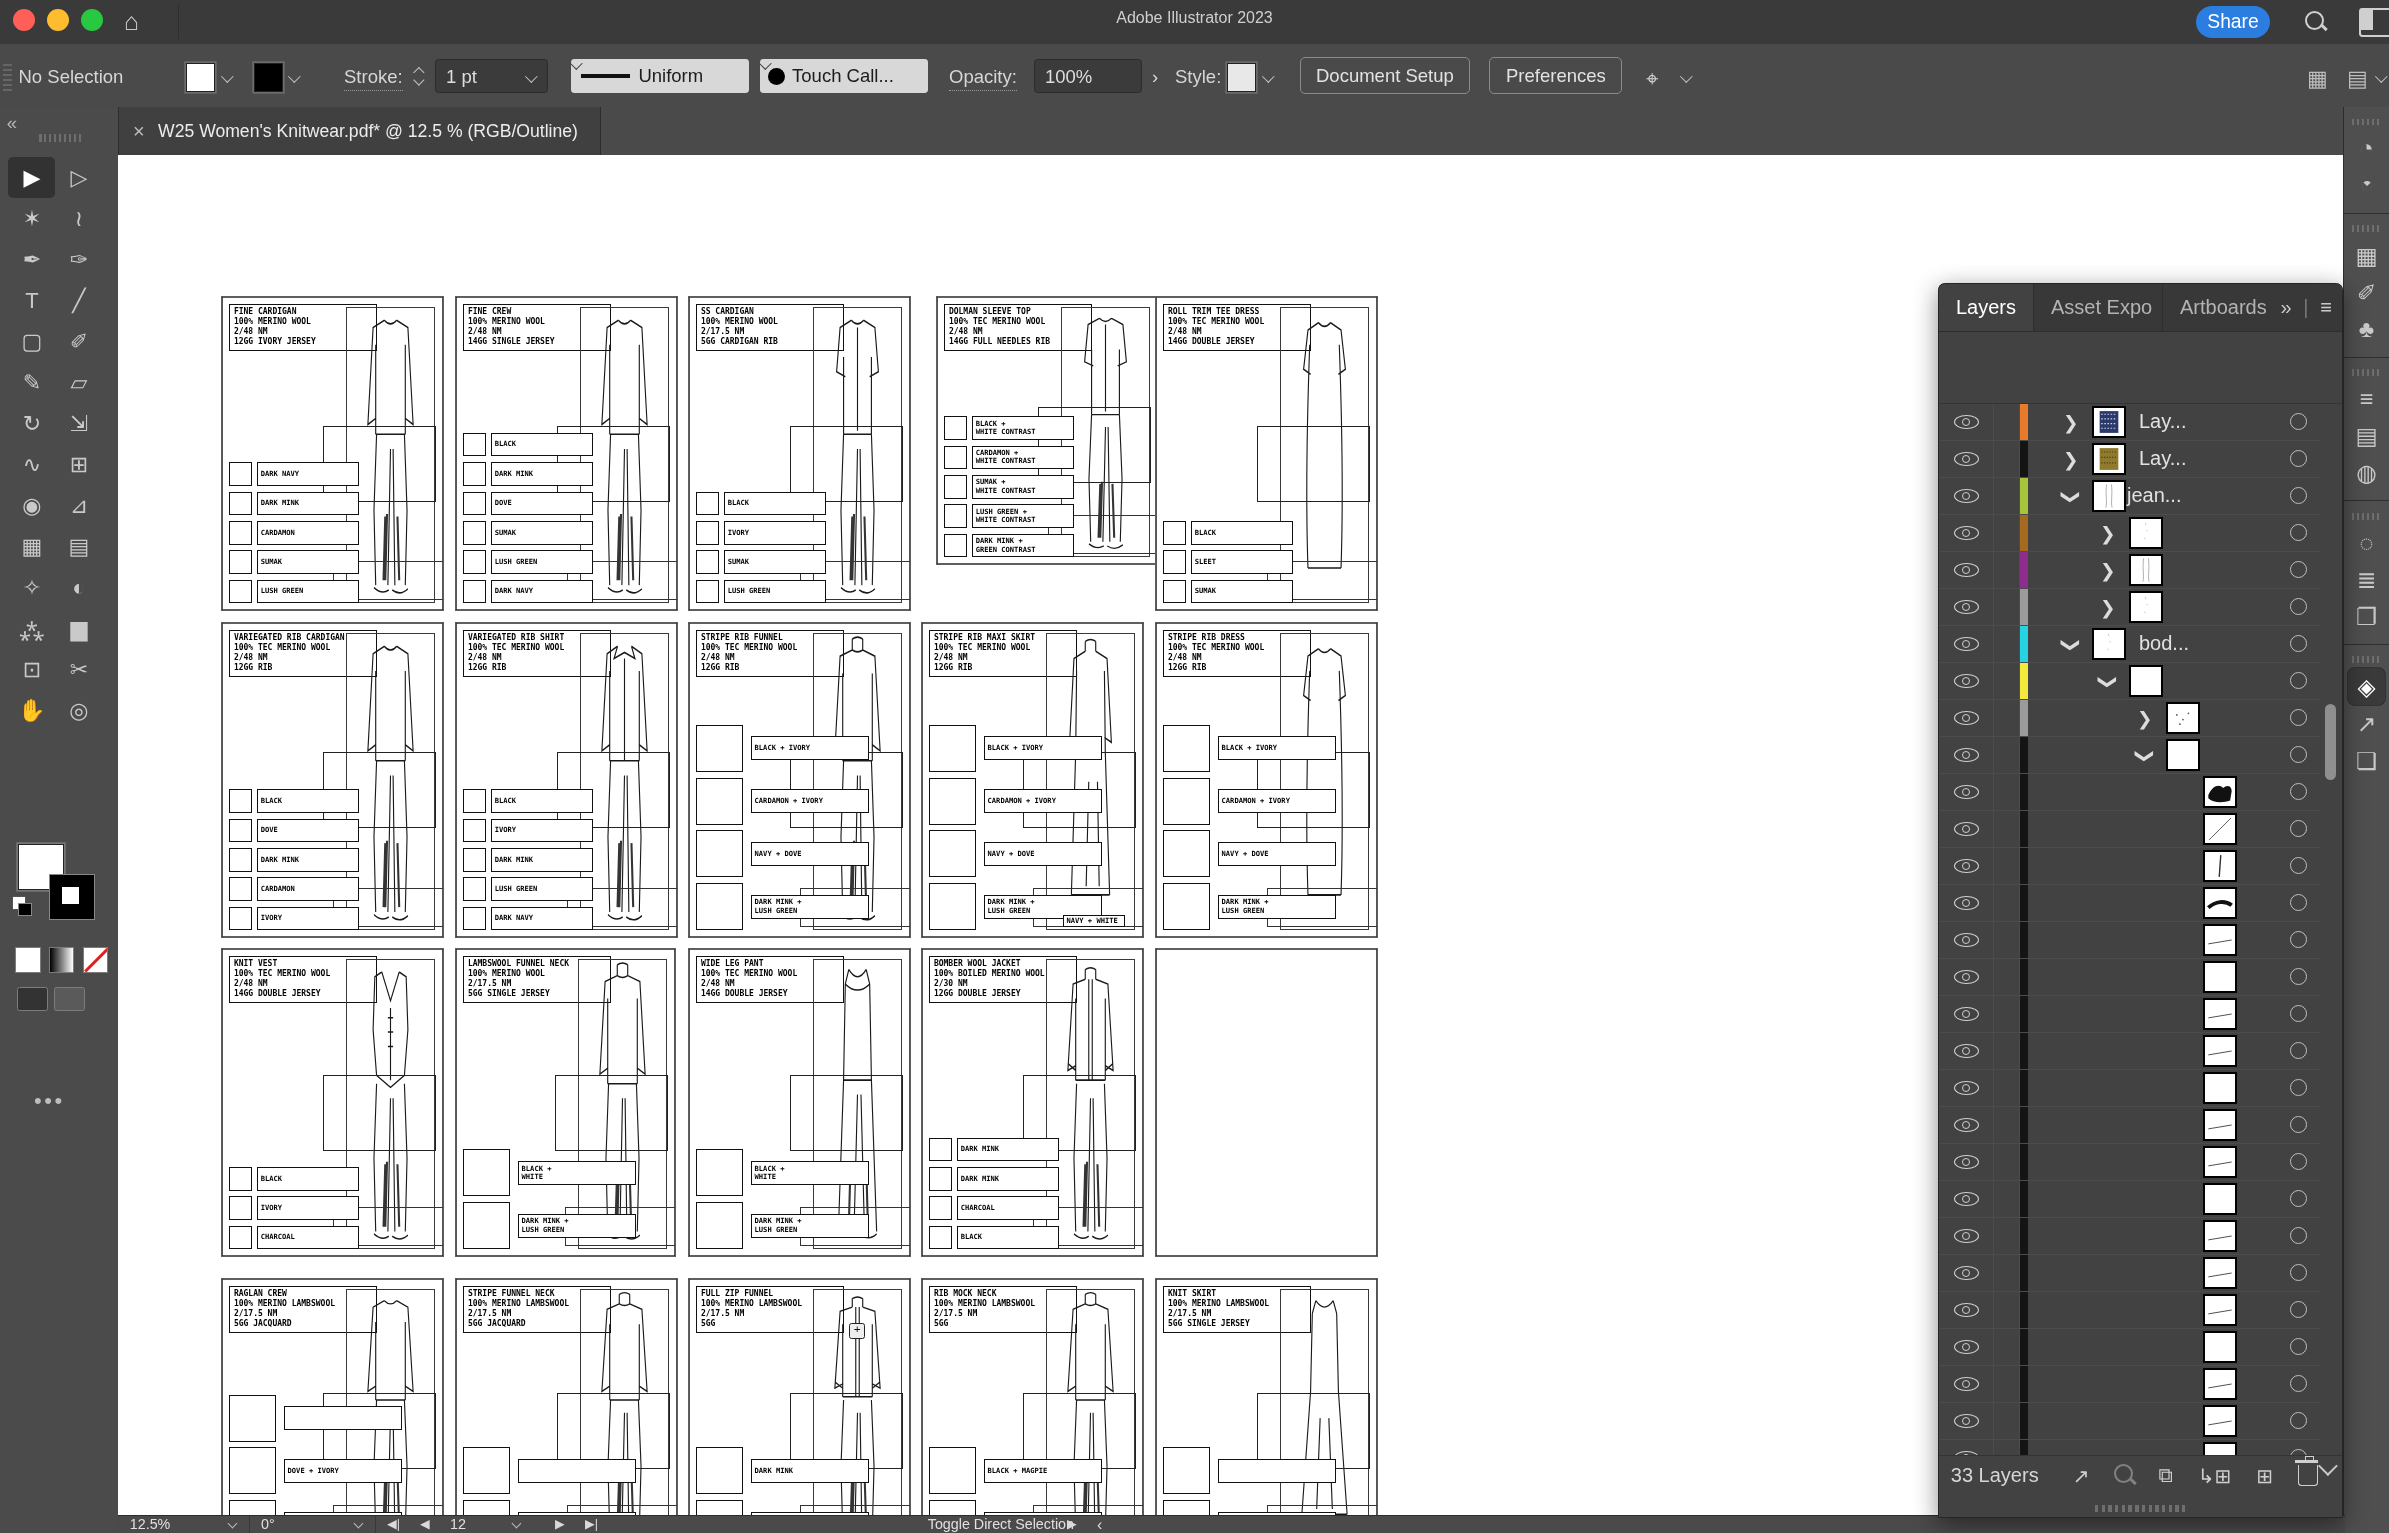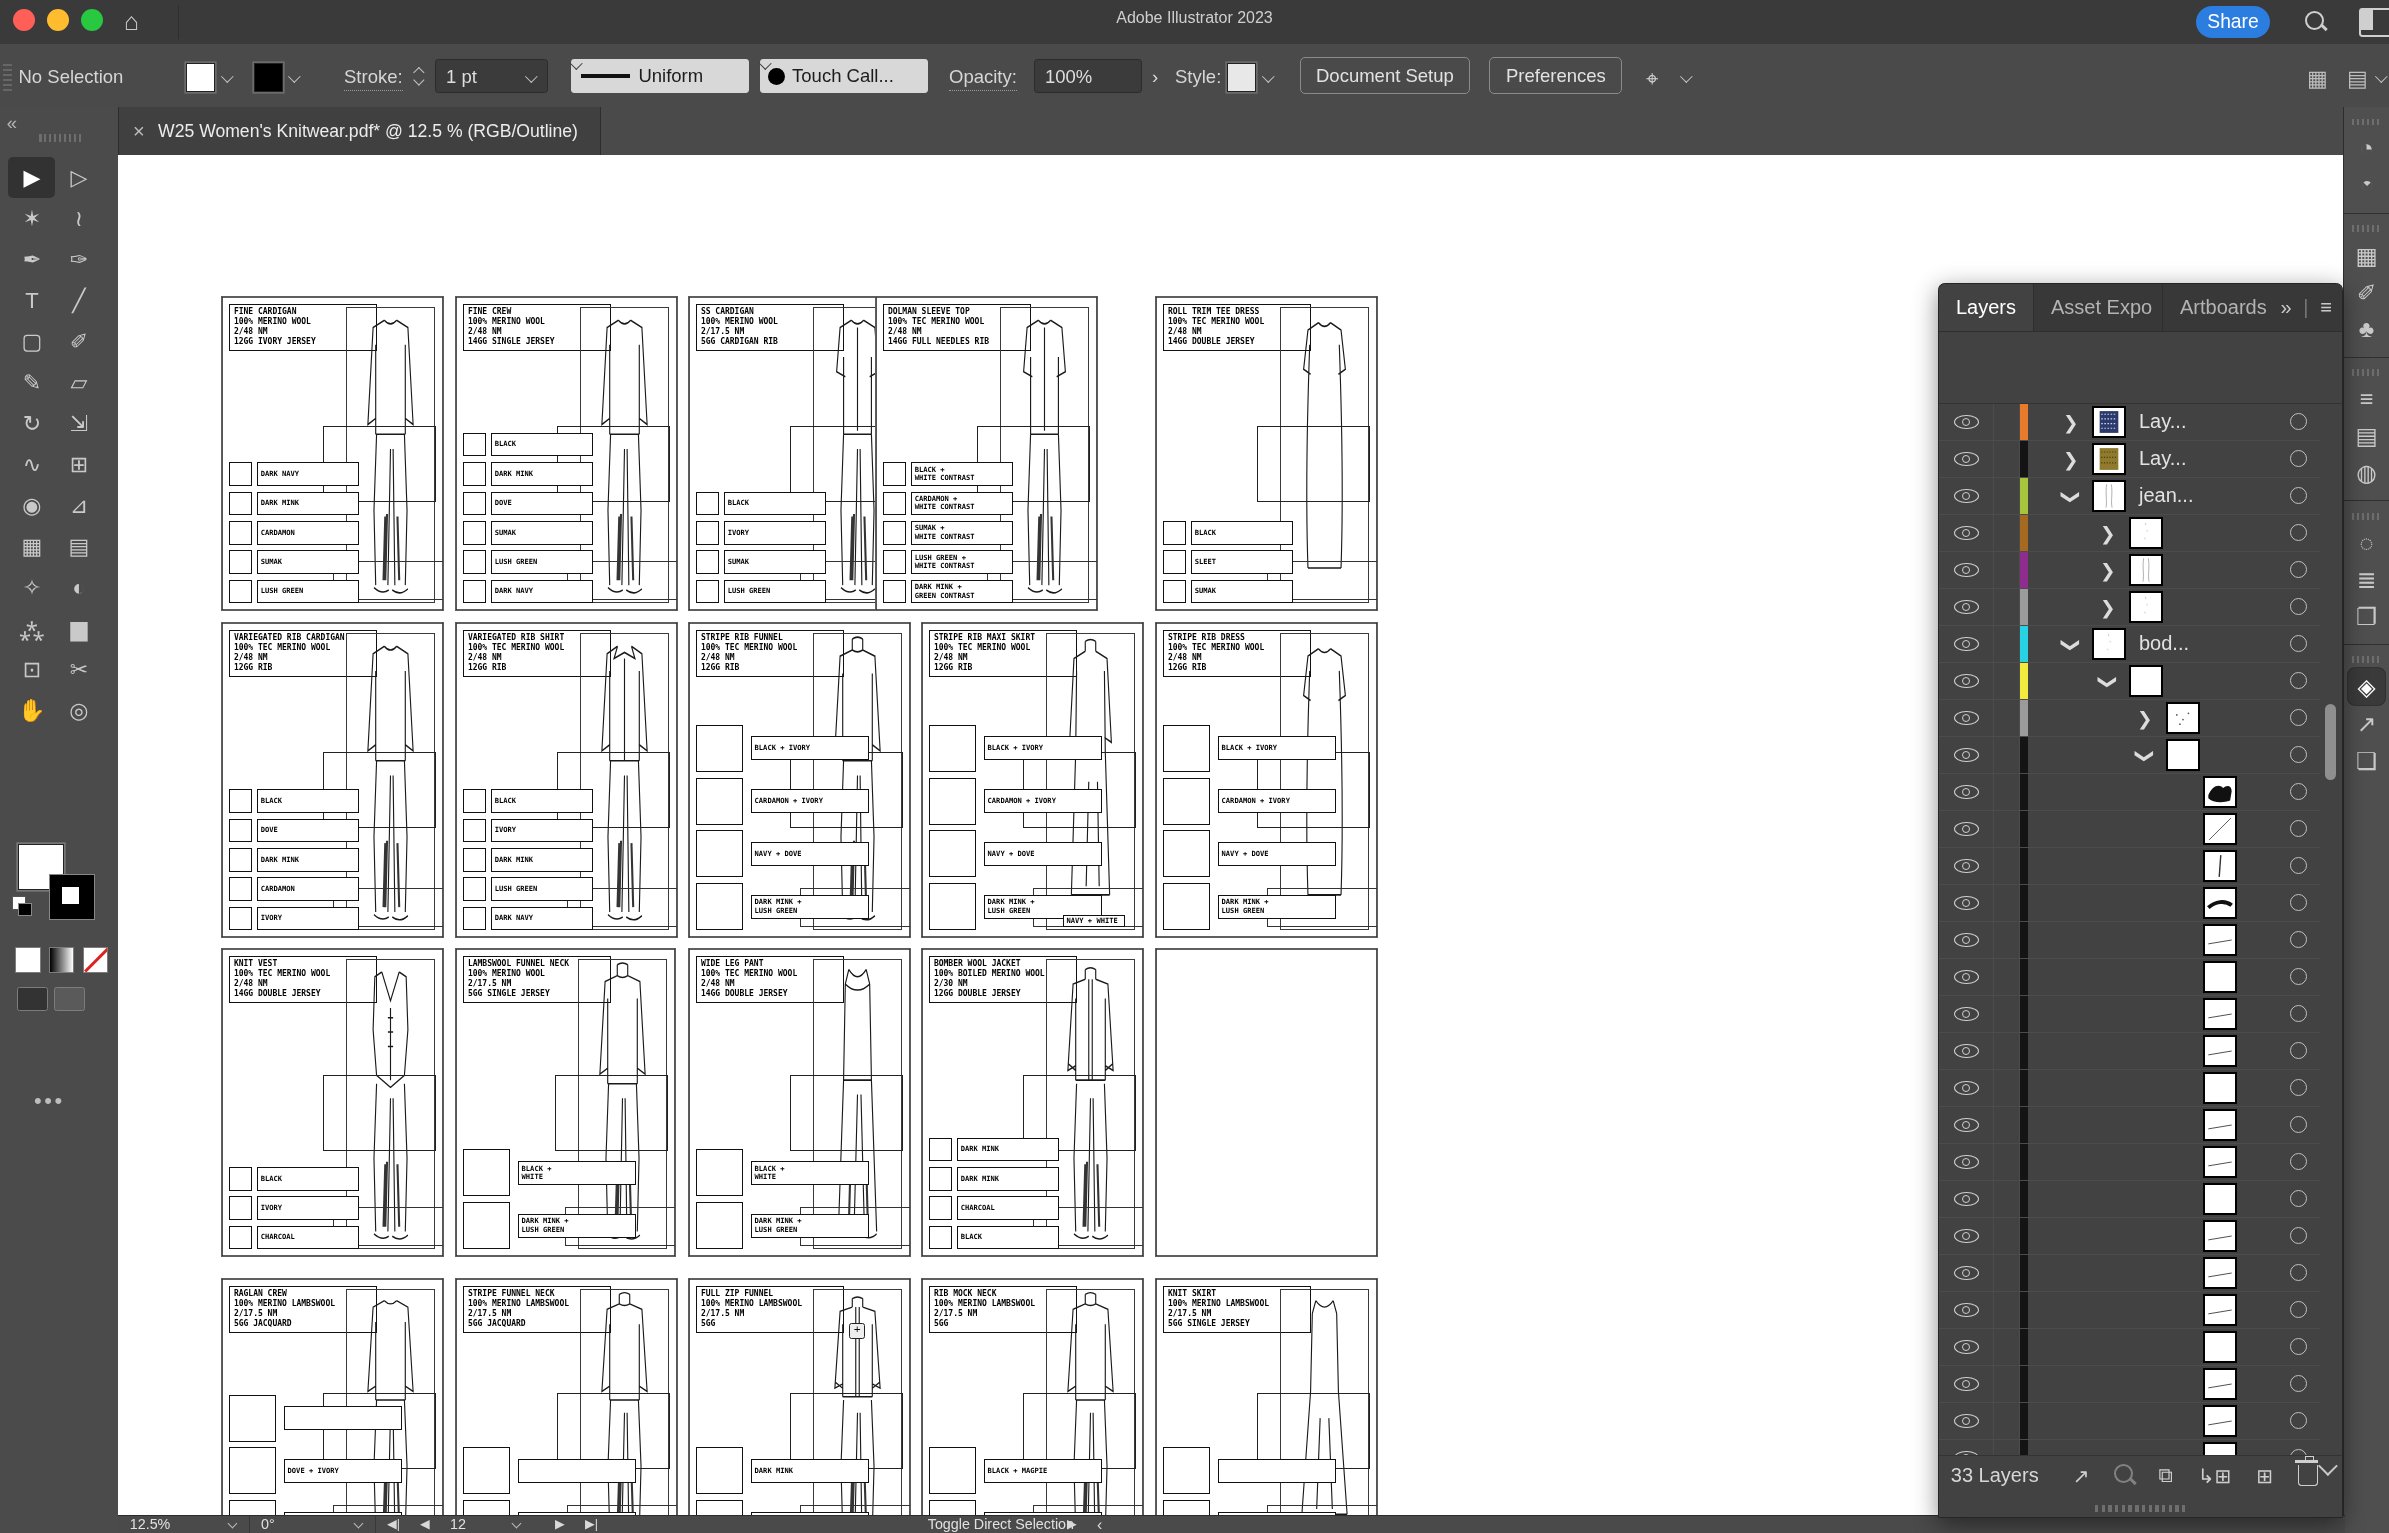--- a/index.html
+++ b/index.html
@@ -386,21 +386,21 @@
             </span>
           </div>
           <div class="crow">
             <span class="sq"></span>
             <span class="lbl">
               <div>BLACK</div>
             </span>
           </div>
         </div>
       </div>
-      <div class="card" style="left: 757px; top: 141px; width: 223px; height: 315px;">
+      <div class="card" style="left: 818px; top: 141px; width: 223px; height: 269px;">
         <div class="card-title">
           <div>DOLMAN SLEEVE TOP</div>
           <div>100% TEC MERINO WOOL</div>
           <div>2/48 NM</div>
           <div>14GG FULL NEEDLES RIB</div>
         </div>
         <div class="gzone">
           <svg viewBox="0 0 100 240" preserveAspectRatio="none">
             <use href="#g-ss"></use>
           </svg>
@@ -1040,21 +1040,21 @@
           <span class="eye"></span>
           <span class="cell-sep" style="left: 54px;"></span>
           <span class="cell-sep" style="left: 80px;"></span>
           <span class="cbar" style="background: rgb(166, 196, 60);"></span>
           <span class="larrow open" style="left: 124px;">❯</span>
           <span class="lthumb" style="left: 153px;">
             <svg viewBox="0 0 36 36">
               <path d="M15,3 C13,14 16,26 14,33 M21,3 C23,14 20,26 22,33" stroke="#9a9a9a" fill="none" stroke-width="1"></path>
             </svg>
           </span>
-          <span class="llabel" style="left: 200px;">jean...</span>
+          <span class="llabel" style="left: 188px;">jean...</span>
           <span class="ltarget"></span>
         </div>
         <div class="lrow">
           <span class="eye"></span>
           <span class="cell-sep" style="left: 54px;"></span>
           <span class="cell-sep" style="left: 80px;"></span>
           <span class="cbar" style="background: rgb(165, 105, 31);"></span>
           <span class="larrow" style="left: 161px;">❯</span>
           <span class="lthumb" style="left: 190px;">
             <svg viewBox="0 0 36 36">

